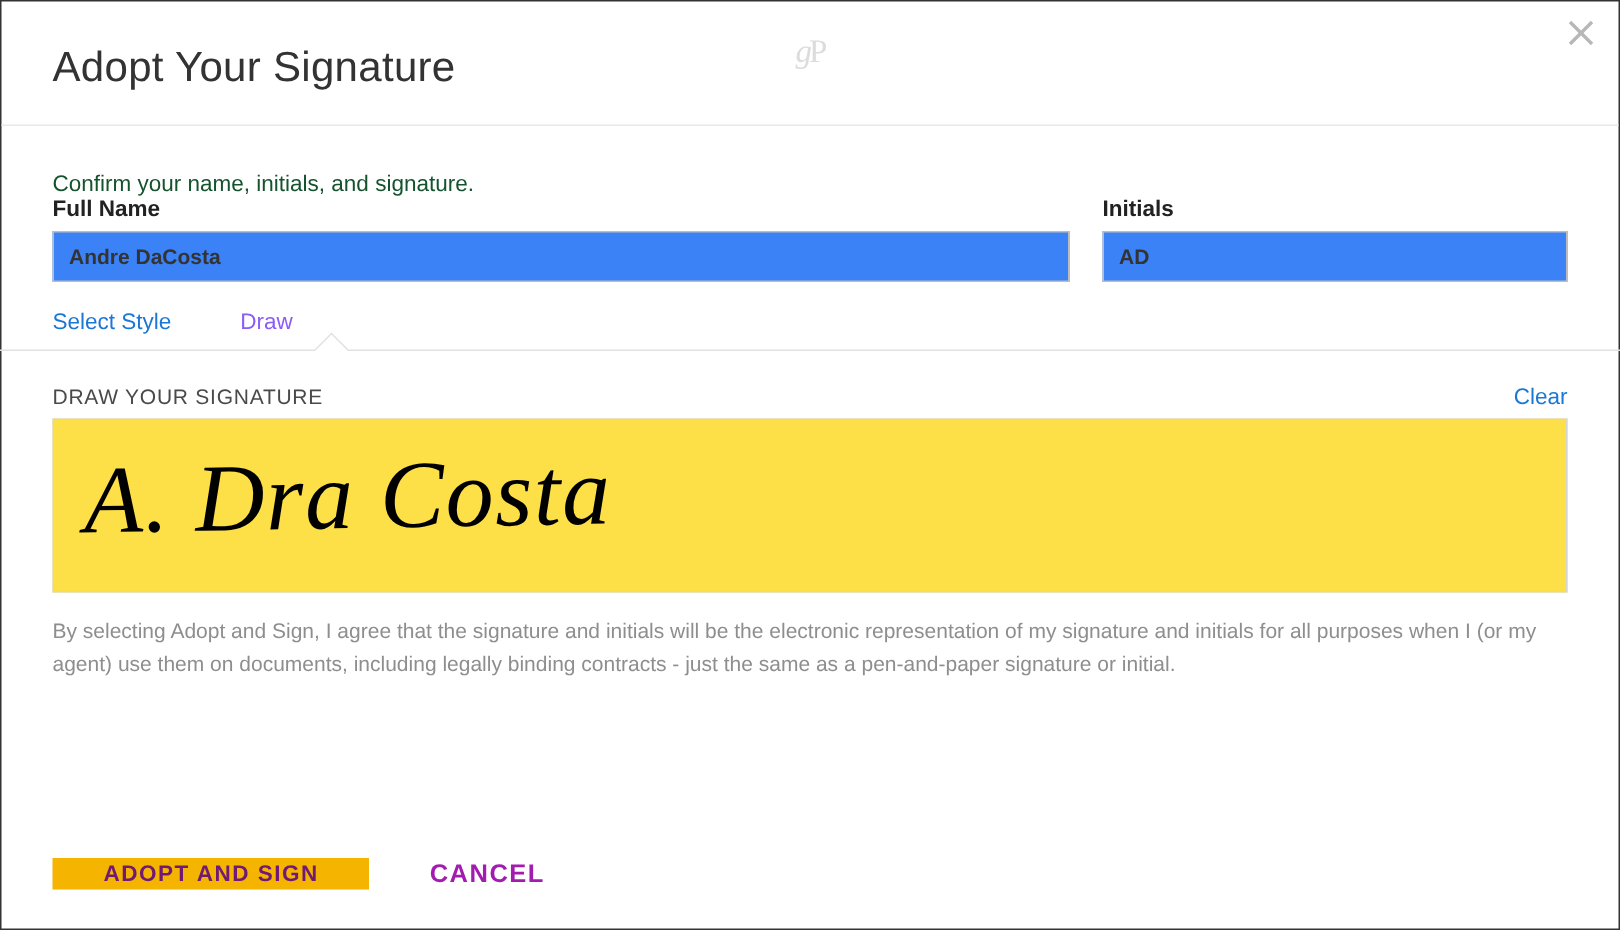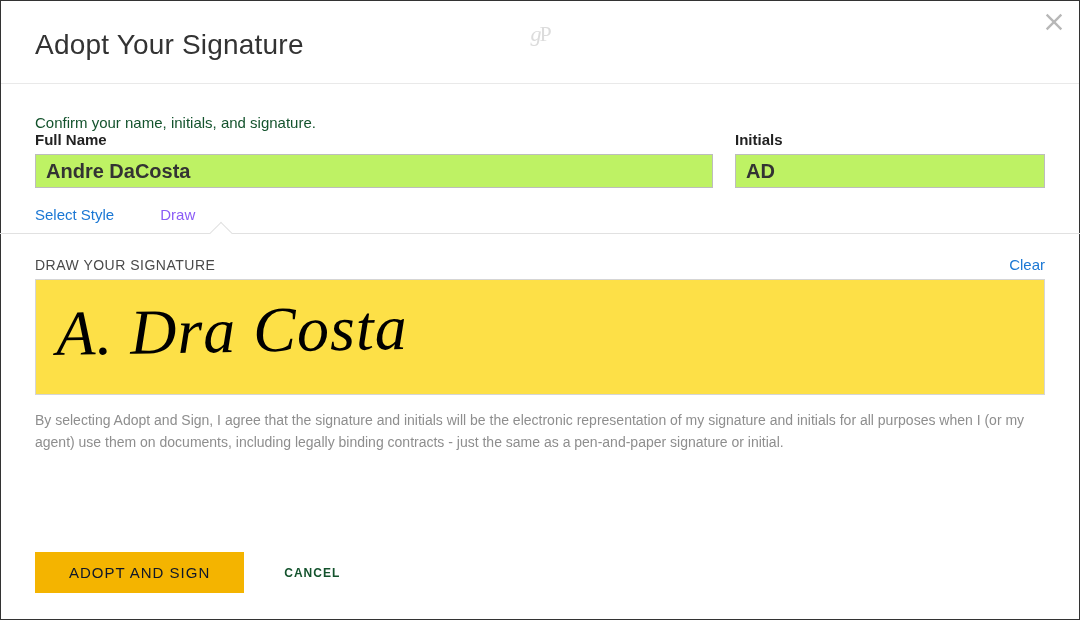--- a/index.html
+++ b/index.html
@@ -87,24 +87,24 @@
       font-size: 15px;
       font-weight: bold;
       color: #222222;
       margin-bottom: 6px;
     }
     .text-input {
       width: 100%;
       height: 34px;
       border: 1px solid #bdbdbd;
       padding: 0 10px;
-      font-size: 20px;
+      font-size: 14px;
       font-weight: bold;
       color: #333333;
-      background: #bef264;
+      background: #3b82f6;
     }
     .tabs-row {
       display: flex;
       gap: 46px;
       position: relative;
       padding-bottom: 10px;
     }
     .tab {
       font-size: 15px;
       cursor: pointer;
@@ -189,33 +189,33 @@
       bottom: 0;
       left: 0;
       right: 0;
       padding: 24px 34px 26px 34px;
       display: flex;
       align-items: center;
       gap: 40px;
     }
     .btn-primary {
       background: #f4b400;
-      color: #0f172a;
-      font-size: 15px;
-      font-weight: normal;
+      color: #701a75;
+      font-size: 15px;
+      font-weight: bold;
       letter-spacing: 1px;
       border: none;
-      padding: 12px 34px;
+      padding: 2px 34px;
       cursor: pointer;
     }
     .btn-secondary {
       background: none;
       border: none;
-      color: #14532d;
-      font-size: 12px;
+      color: #a21caf;
+      font-size: 17px;
       font-weight: bold;
       letter-spacing: 1px;
       cursor: pointer;
     }
   </style>
 </head>
 <body>
 
 <div class="modal">
 

